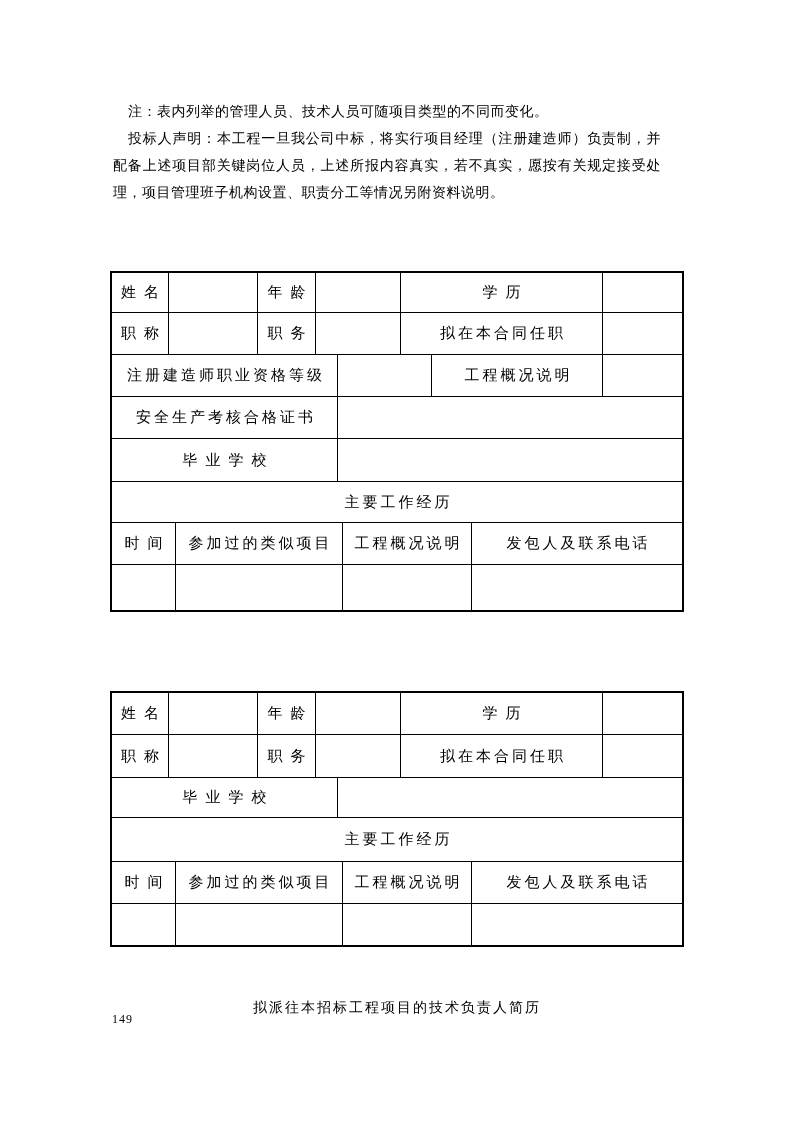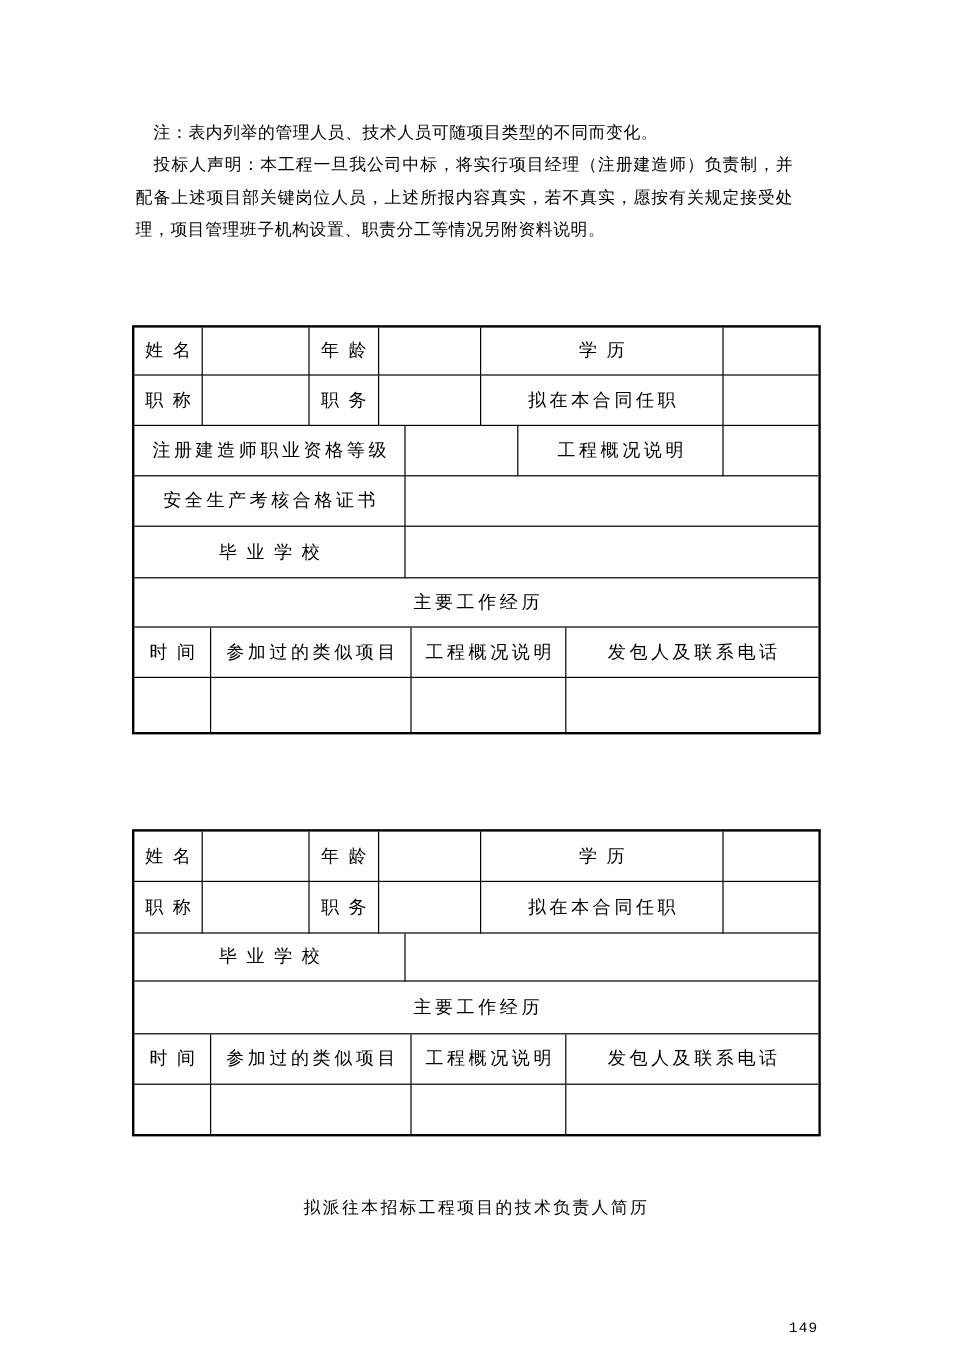--- a/index.html
+++ b/index.html
@@ -59,27 +59,26 @@
     letter-spacing: 3px;
     text-indent: 3px;
     white-space: nowrap;
     overflow: hidden;
   }
   .trow .tcell:last-child { border-right: none; flex: 1 1 auto; }
   .trow:last-child .tcell { border-bottom: none; }
   .tcell.spread { letter-spacing: 8px; text-indent: 8px; }
   .page-number {
     position: absolute;
-    top: 1100px;
+    top: 1012px;
     left: 112px;
     width: 570px;
-    text-align: right;
+    text-align: left;
     font-size: 12px;
     letter-spacing: 1px;
-    font-family: Liberation Mono, monospace;
   }
 </style>
 </head>
 <body>
 
 <div class="page">
 
   <div class="text-block">
     <p>注：表内列举的管理人员、技术人员可随项目类型的不同而变化。</p>
     <p>投标人声明：本工程一旦我公司中标，将实行项目经理（注册建造师）负责制，并配备上述项目部关键岗位人员，上述所报内容真实，若不真实，愿按有关规定接受处理，项目管理班子机构设置、职责分工等情况另附资料说明。</p>

